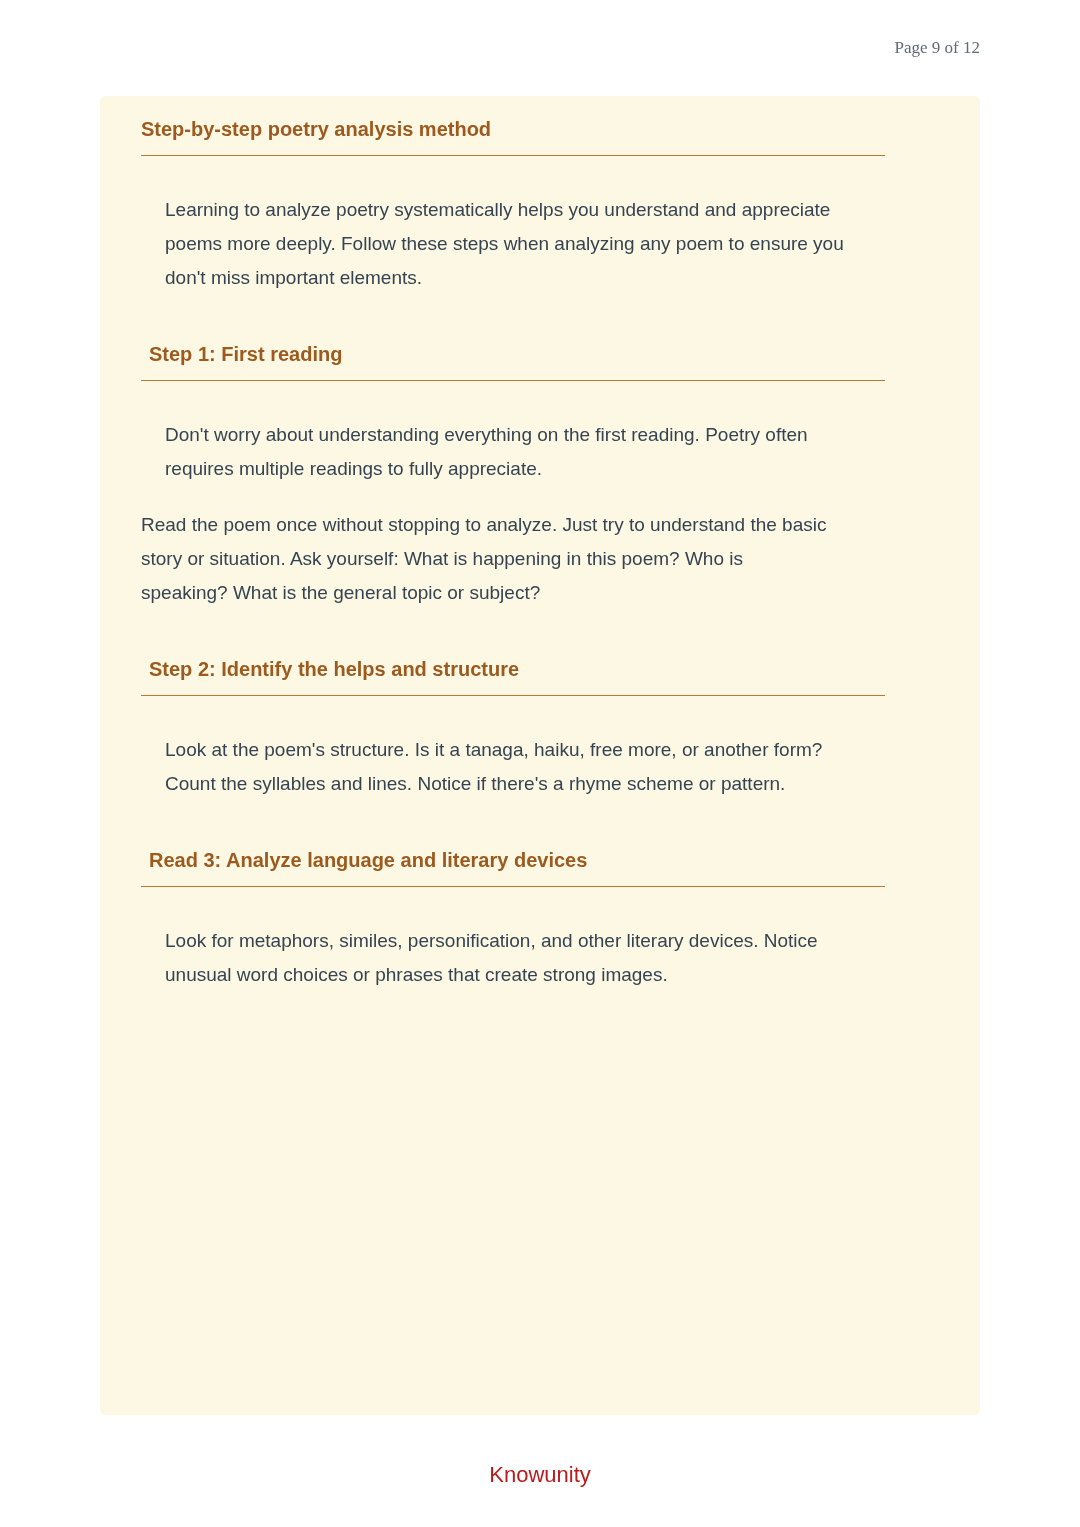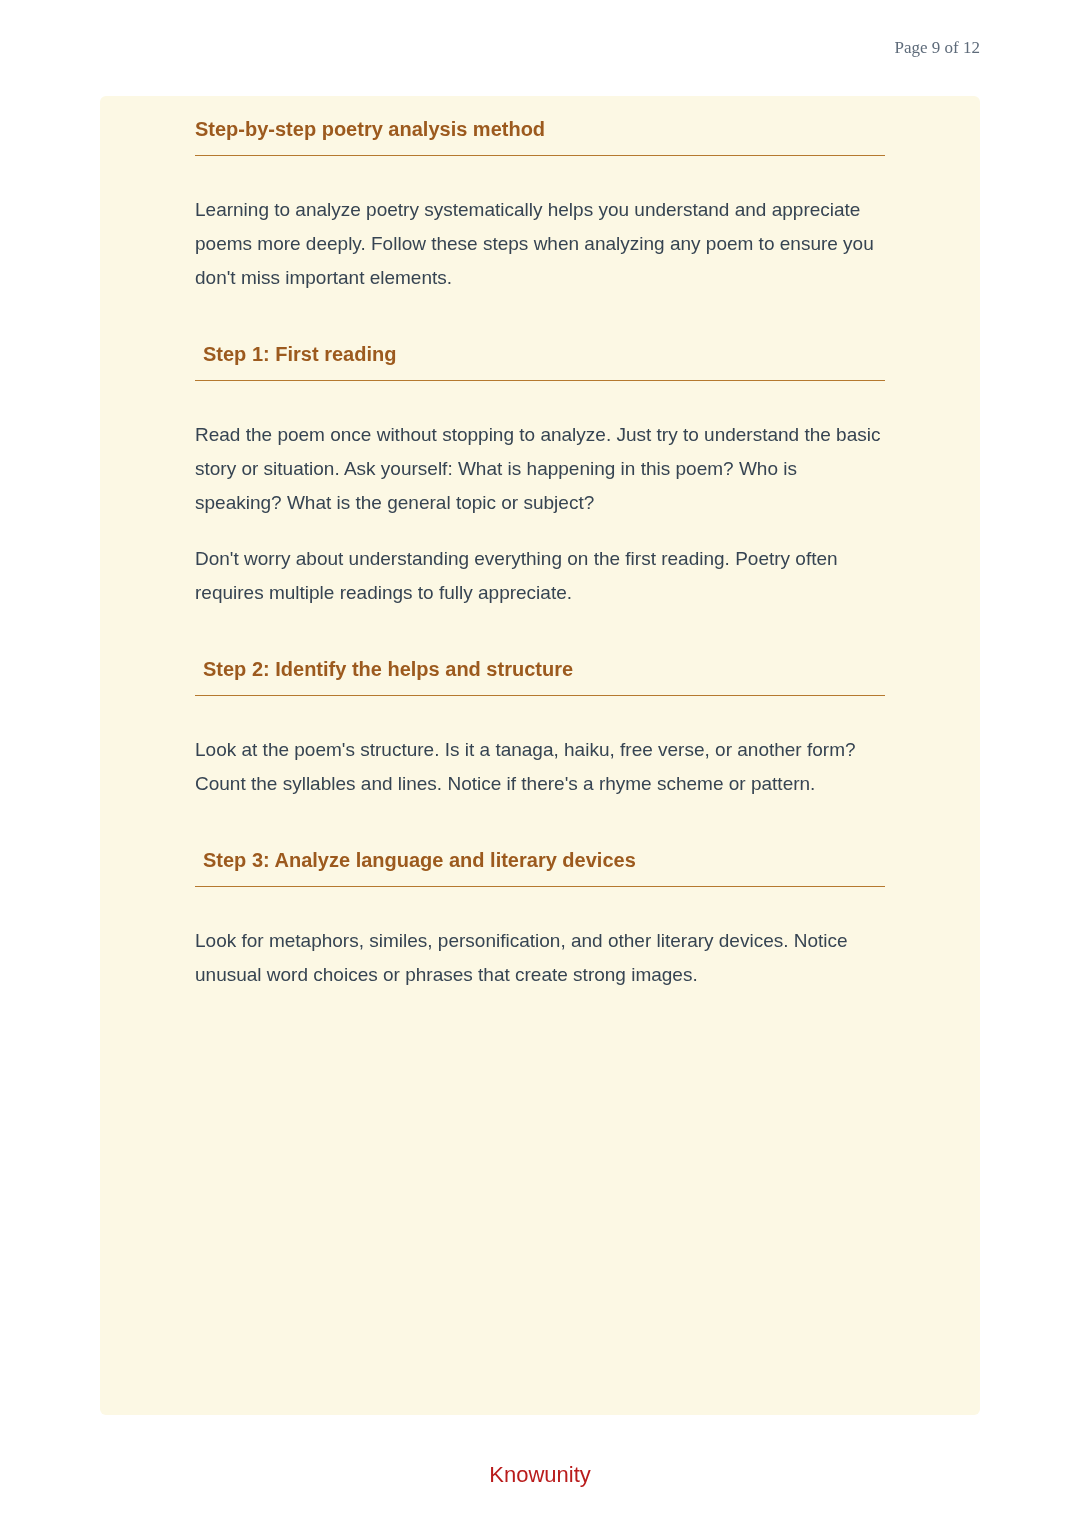--- a/index.html
+++ b/index.html
@@ -26,21 +26,21 @@
     color: #5e6b7a;
   }
   .card {
     position: absolute;
     left: 100px;
     top: 96px;
     width: 880px;
     height: 1319px;
     background: #fcf8e4;
     border-radius: 6px;
-    padding: 20px 95px 0 95px;
+    padding: 20px 95px 0 41px;
   }
   h1.title {
     margin: 0;
     font-size: 20px;
     line-height: 26px;
     font-weight: bold;
     color: #9c5a1e;
   }
   h2.section-heading {
     margin: 46px 0 0 8px;
@@ -57,20 +57,21 @@
   }
   p.body-paragraph {
     margin: 22px 0 0 0;
     font-size: 19px;
     line-height: 34px;
     color: #364452;
     max-width: 690px;
   }
   hr.rule + p.body-paragraph {
     margin-top: 37px;
+    margin-left: 24px;
   }
   .footer {
     position: absolute;
     top: 1462px;
     left: 0;
     width: 1080px;
     text-align: center;
   }
   .footer-brand {
     font-size: 22px;
@@ -87,29 +88,29 @@
   <div class="card">
 
     <h1 class="title">Step-by-step poetry analysis method</h1>
     <hr class="rule">
 
     <p class="body-paragraph">Learning to analyze poetry systematically helps you understand and appreciate poems more deeply. Follow these steps when analyzing any poem to ensure you don't miss important elements.</p>
 
     <h2 class="section-heading">Step 1: First reading</h2>
     <hr class="rule">
 
+    <p class="body-paragraph">Don't worry about understanding everything on the first reading. Poetry often requires multiple readings to fully appreciate.</p>
     <p class="body-paragraph">Read the poem once without stopping to analyze. Just try to understand the basic story or situation. Ask yourself: What is happening in this poem? Who is speaking? What is the general topic or subject?</p>
-    <p class="body-paragraph">Don't worry about understanding everything on the first reading. Poetry often requires multiple readings to fully appreciate.</p>
 
     <h2 class="section-heading">Step 2: Identify the helps and structure</h2>
     <hr class="rule">
 
-    <p class="body-paragraph">Look at the poem's structure. Is it a tanaga, haiku, free verse, or another form? Count the syllables and lines. Notice if there's a rhyme scheme or pattern.</p>
+    <p class="body-paragraph">Look at the poem's structure. Is it a tanaga, haiku, free more, or another form? Count the syllables and lines. Notice if there's a rhyme scheme or pattern.</p>
 
-    <h2 class="section-heading">Step 3: Analyze language and literary devices</h2>
+    <h2 class="section-heading">Read 3: Analyze language and literary devices</h2>
     <hr class="rule">
 
     <p class="body-paragraph">Look for metaphors, similes, personification, and other literary devices. Notice unusual word choices or phrases that create strong images.</p>
 
   </div>
 
   <div class="footer">
     <span class="footer-brand">Knowunity</span>
   </div>
 

